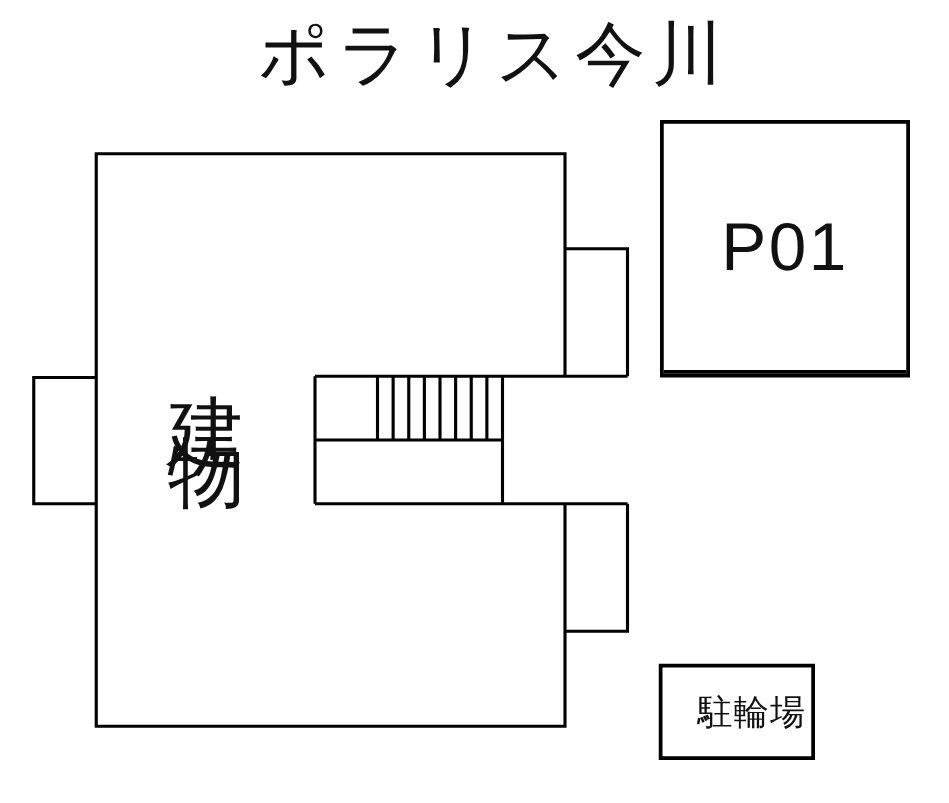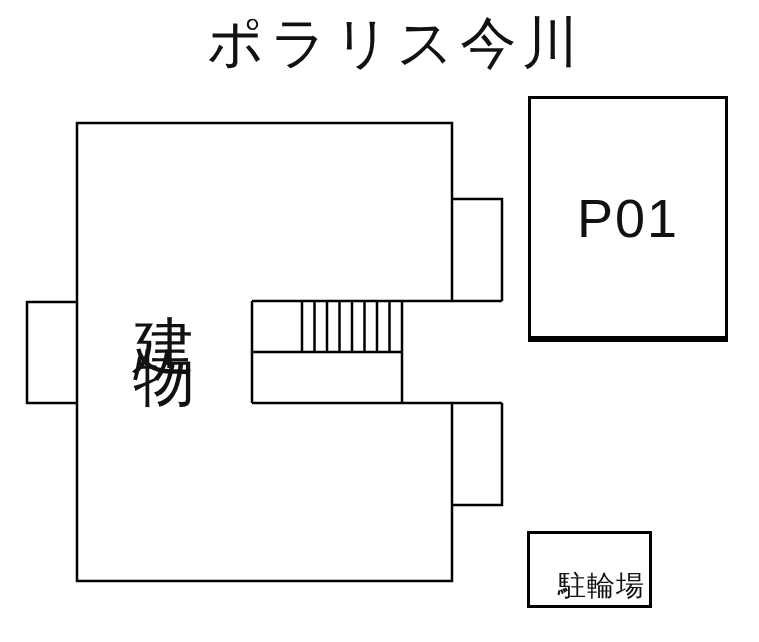--- a/index.html
+++ b/index.html
@@ -50,21 +50,21 @@
     font-weight: 400;
     letter-spacing: 34px;
     color: #111111;
     line-height: 1;
   }
   .parking-box {
     position: absolute;
     left: 528px;
     top: 96px;
     width: 200px;
-    height: 246px;
+    height: 206px;
     border: 3px solid #000000;
     box-sizing: border-box;
     display: flex;
     flex-direction: column;
   }
   .parking-cell {
     flex: 1;
     display: flex;
     align-items: center;
     justify-content: center;
@@ -78,21 +78,21 @@
   }
   .bicycle-box {
     position: absolute;
     left: 527px;
     top: 531px;
     width: 125px;
     height: 77px;
     border: 3px solid #000000;
     box-sizing: border-box;
     display: flex;
-    align-items: flex-end;
+    align-items: center;
     justify-content: center;
     font-size: 28px;
     font-weight: 400;
     letter-spacing: 1px;
     color: #111111;
     padding-left: 24px;
   }
 </style>
 </head>
 <body>

